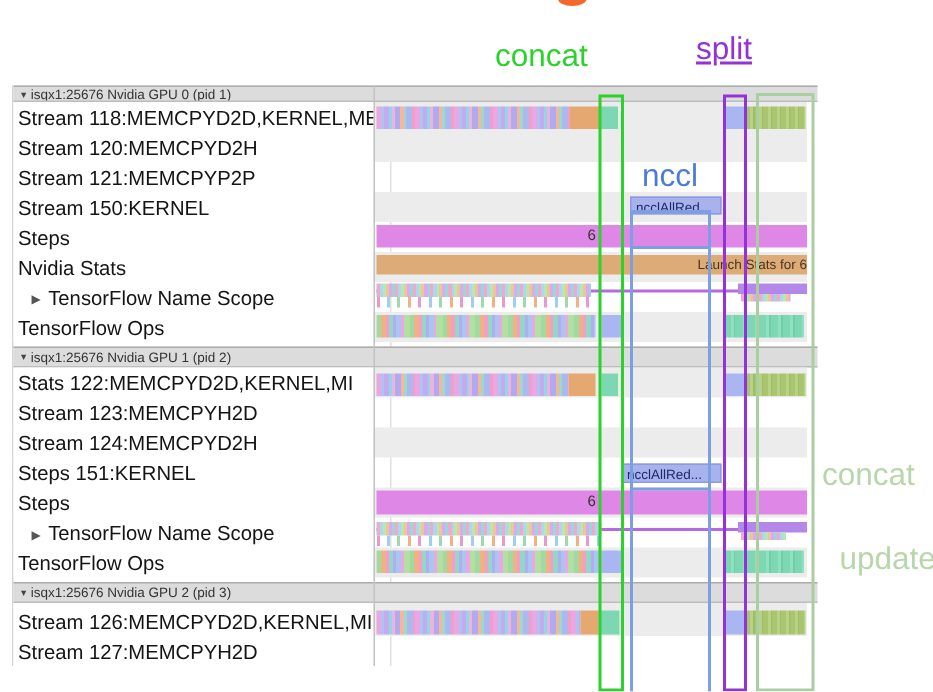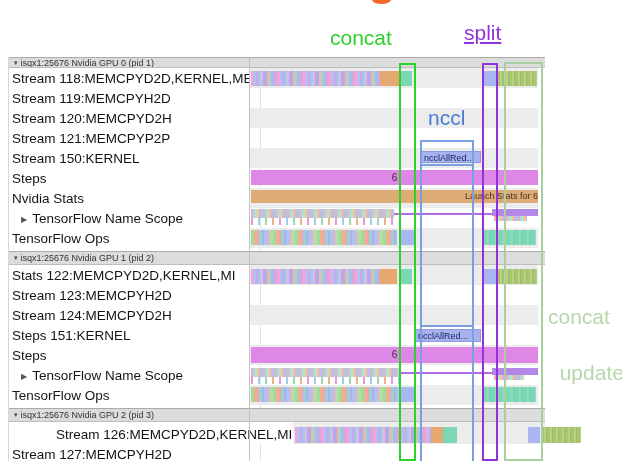--- a/index.html
+++ b/index.html
@@ -28,21 +28,21 @@
 
   
   .panel{position:absolute;left:8px;top:57px;width:537px;z-index:1;border-left:1px solid #d6d6d6;}
   .ghead{position:relative;height:11px;background:#dcdcdc;border-top:1px solid #ababab;
          border-bottom:1px solid #bdbdbd;font-size:9px;line-height:10px;color:#333;
          padding-left:5px;white-space:nowrap;overflow:hidden;}
   .ghead .tri{display:inline-block;font-size:7px;color:#444;margin-right:3px;transform:translateY(-1px);}
   .ghead2{height:14px;line-height:13px;}
   .ghead3{height:14px;line-height:13px;}
   .row{position:relative;height:20px;}
-  .row.tall{height:22px;margin-left:44px;}
+  .row.tall{height:22px;}
   .row.gray{background:linear-gradient(90deg,transparent 0 240px,#ececec 240px 529px,transparent 529px);}
   .gap3{height:3px;}
   .rlabel{position:absolute;left:0;top:0;width:240px;height:100%;padding:2px 2px 0 3px;
           font-size:13.5px;line-height:17px;color:#141414;white-space:nowrap;overflow:hidden;
           background:#fff;}
   .rlabel .exp{display:inline-block;font-size:8px;color:#555;margin:0 5px 0 9px;transform:translateY(-1px);}
   .vdivider{position:absolute;left:240px;top:0;bottom:0;width:1px;background:#c2c2c2;z-index:3;}
   .gridline{position:absolute;left:251px;top:0;bottom:0;width:1px;background:#e0e0e0;z-index:0;}
 
   
@@ -87,23 +87,20 @@
 
     <div class="ghead"><span class="tri">▾</span><span>isqx1:25676 Nvidia GPU 0 (pid 1)</span></div>
 
     <div class="row gray">
       <div class="bar band-mc1" style="left:242px;top:3px;width:129px;height:15px;"></div>
       <div class="bar seg-orange" style="left:371px;top:3px;width:20px;height:15px;"></div>
       <div class="bar seg-teal" style="left:391px;top:3px;width:12px;height:15px;"></div>
       <div class="bar seg-peri" style="left:475px;top:3px;width:12px;height:15px;"></div>
       <div class="bar seg-olive" style="left:488px;top:3px;width:40px;height:15px;"></div>
       <div class="rlabel">Stream 118:MEMCPYD2D,KERNEL,ME</div>
-    </div>
-    <div class="row">
-      <div class="rlabel">Stream 119:MEMCPYH2D</div>
     </div>
     <div class="row gray">
       <div class="rlabel">Stream 120:MEMCPYD2H</div>
     </div>
     <div class="row">
       <div class="rlabel">Stream 121:MEMCPYP2P</div>
     </div>
     <div class="row gray">
       <div class="bar ncclbar" style="left:411px;top:3px;width:61px;height:12px;">ncclAllRed...</div>
       <div class="rlabel">Stream 150:KERNEL</div>

